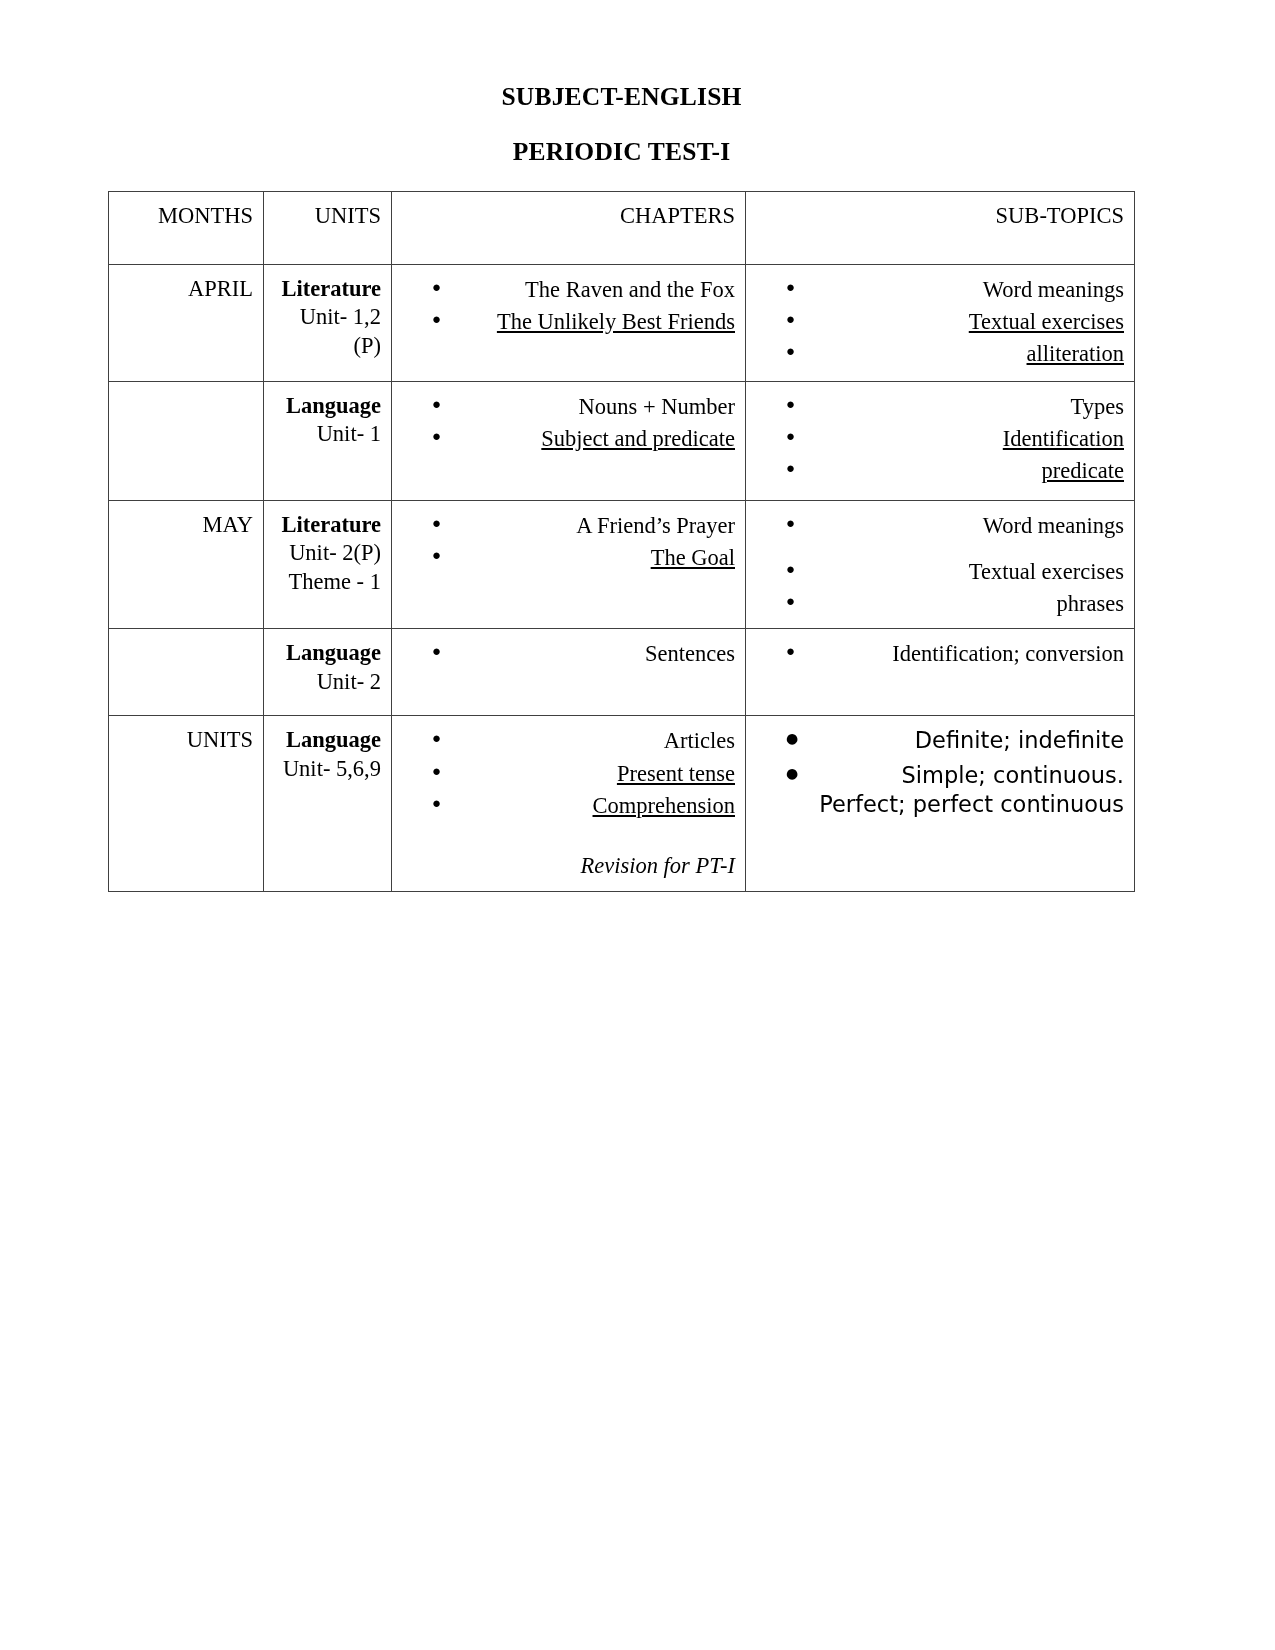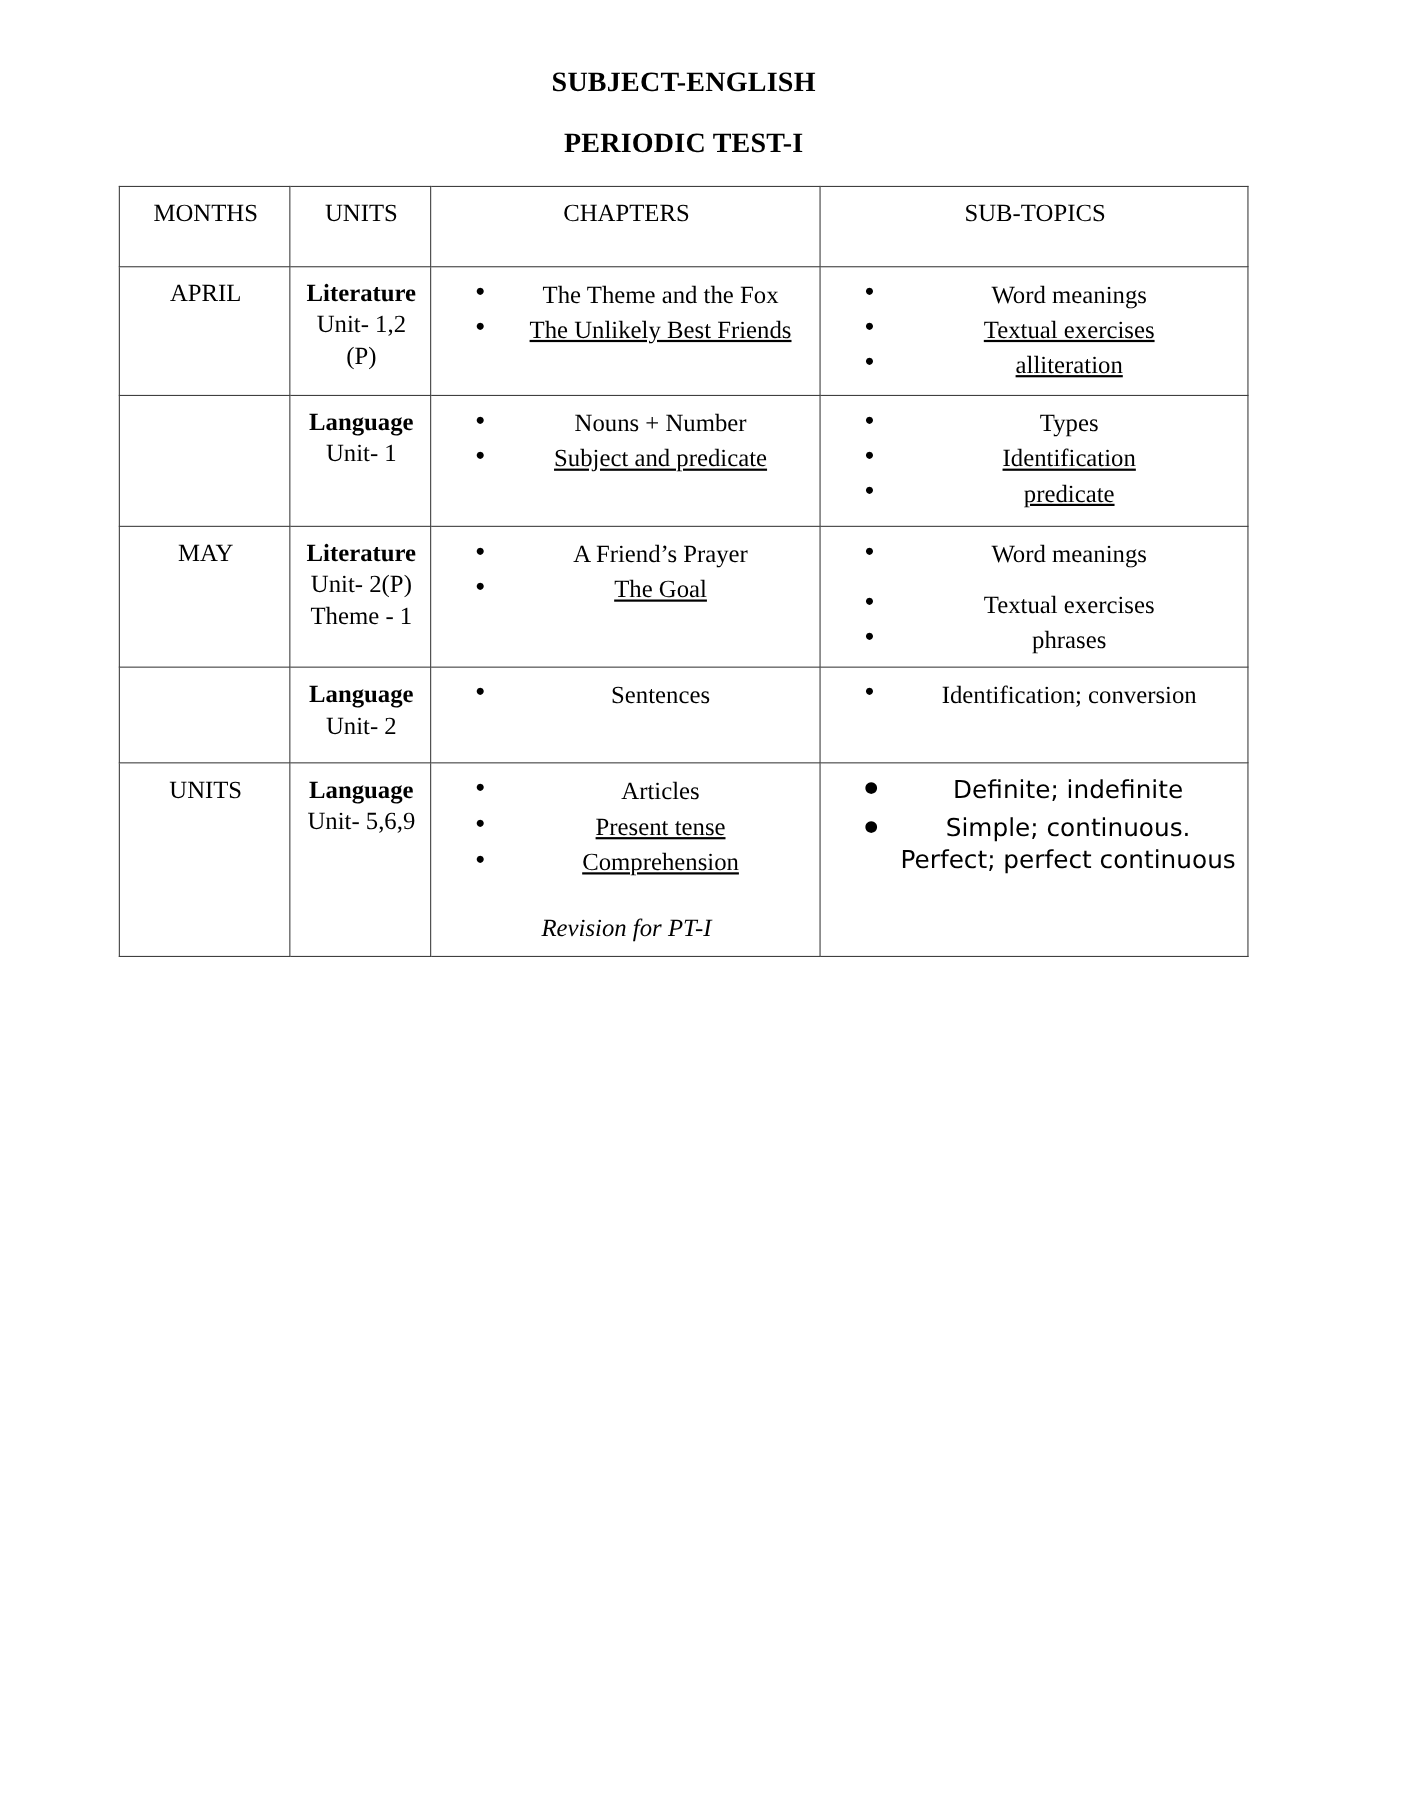--- a/index.html
+++ b/index.html
@@ -12,21 +12,21 @@
     height: 1650px;
     font-family: "Liberation Serif", "DejaVu Serif", serif;
     color: #000000;
     position: relative;
     overflow: hidden;
   }
   .page {
     width: 1275px;
     height: 1650px;
     box-sizing: border-box;
-    padding: 60px 140px 0 108px;
+    padding: 82px 140px 0 108px;
   }
   .doc-title {
     text-align: center;
     font-weight: bold;
     font-size: 25.5px;
     letter-spacing: 0.2px;
     margin: 0 0 26px 0;
     line-height: 1.15;
   }
   .doc-title.second { margin-bottom: 26px; }
@@ -37,21 +37,21 @@
     width: 1026px;
     table-layout: fixed;
     margin-left: 0;
   }
   table.syllabus td, table.syllabus th {
     border: 1.5px solid #404040;
     vertical-align: top;
     padding: 10px 10px 10px 12px;
     font-size: 22.5px;
     line-height: 1.27;
-    text-align: center;
+    text-align: right;
     font-weight: normal;
   }
   col.c-months   { width: 155px; }
   col.c-units    { width: 128px; }
   col.c-chapters { width: 354px; }
   col.c-subtopic { width: 389px; }
 
   thead th {
     font-weight: bold;
     height: 52px;
@@ -137,21 +137,21 @@
 
       <tr class="row-april">
         <td>APRIL</td>
         <td>
           <span class="unit-name">Literature</span>
           <span class="unit-line">Unit- 1,2</span>
           <span class="unit-line">(P)</span>
         </td>
         <td>
           <ul class="bullets tight">
-            <li>The Theme and the Fox</li>
+            <li>The Raven and the Fox</li>
             <li>The Unlikely Best Friends</li>
           </ul>
         </td>
         <td>
           <ul class="bullets tight">
             <li>Word meanings</li>
             <li>Textual exercises</li>
             <li>alliteration</li>
           </ul>
         </td>

